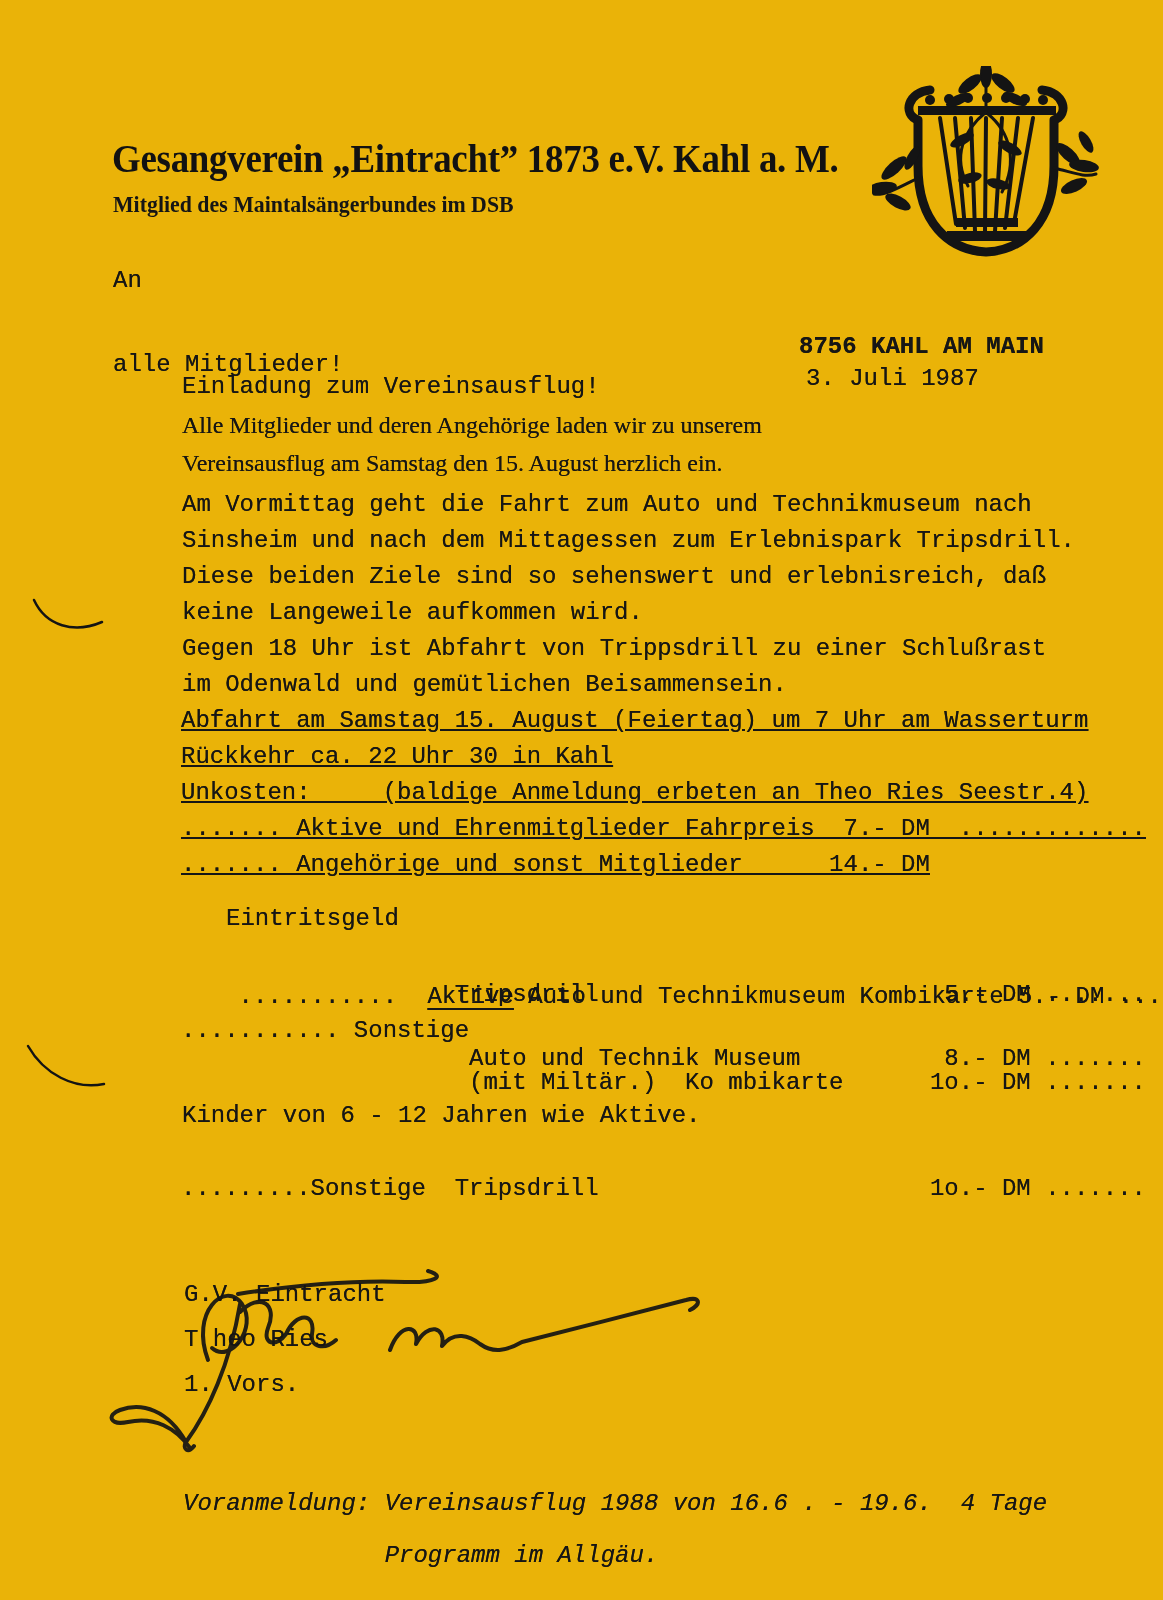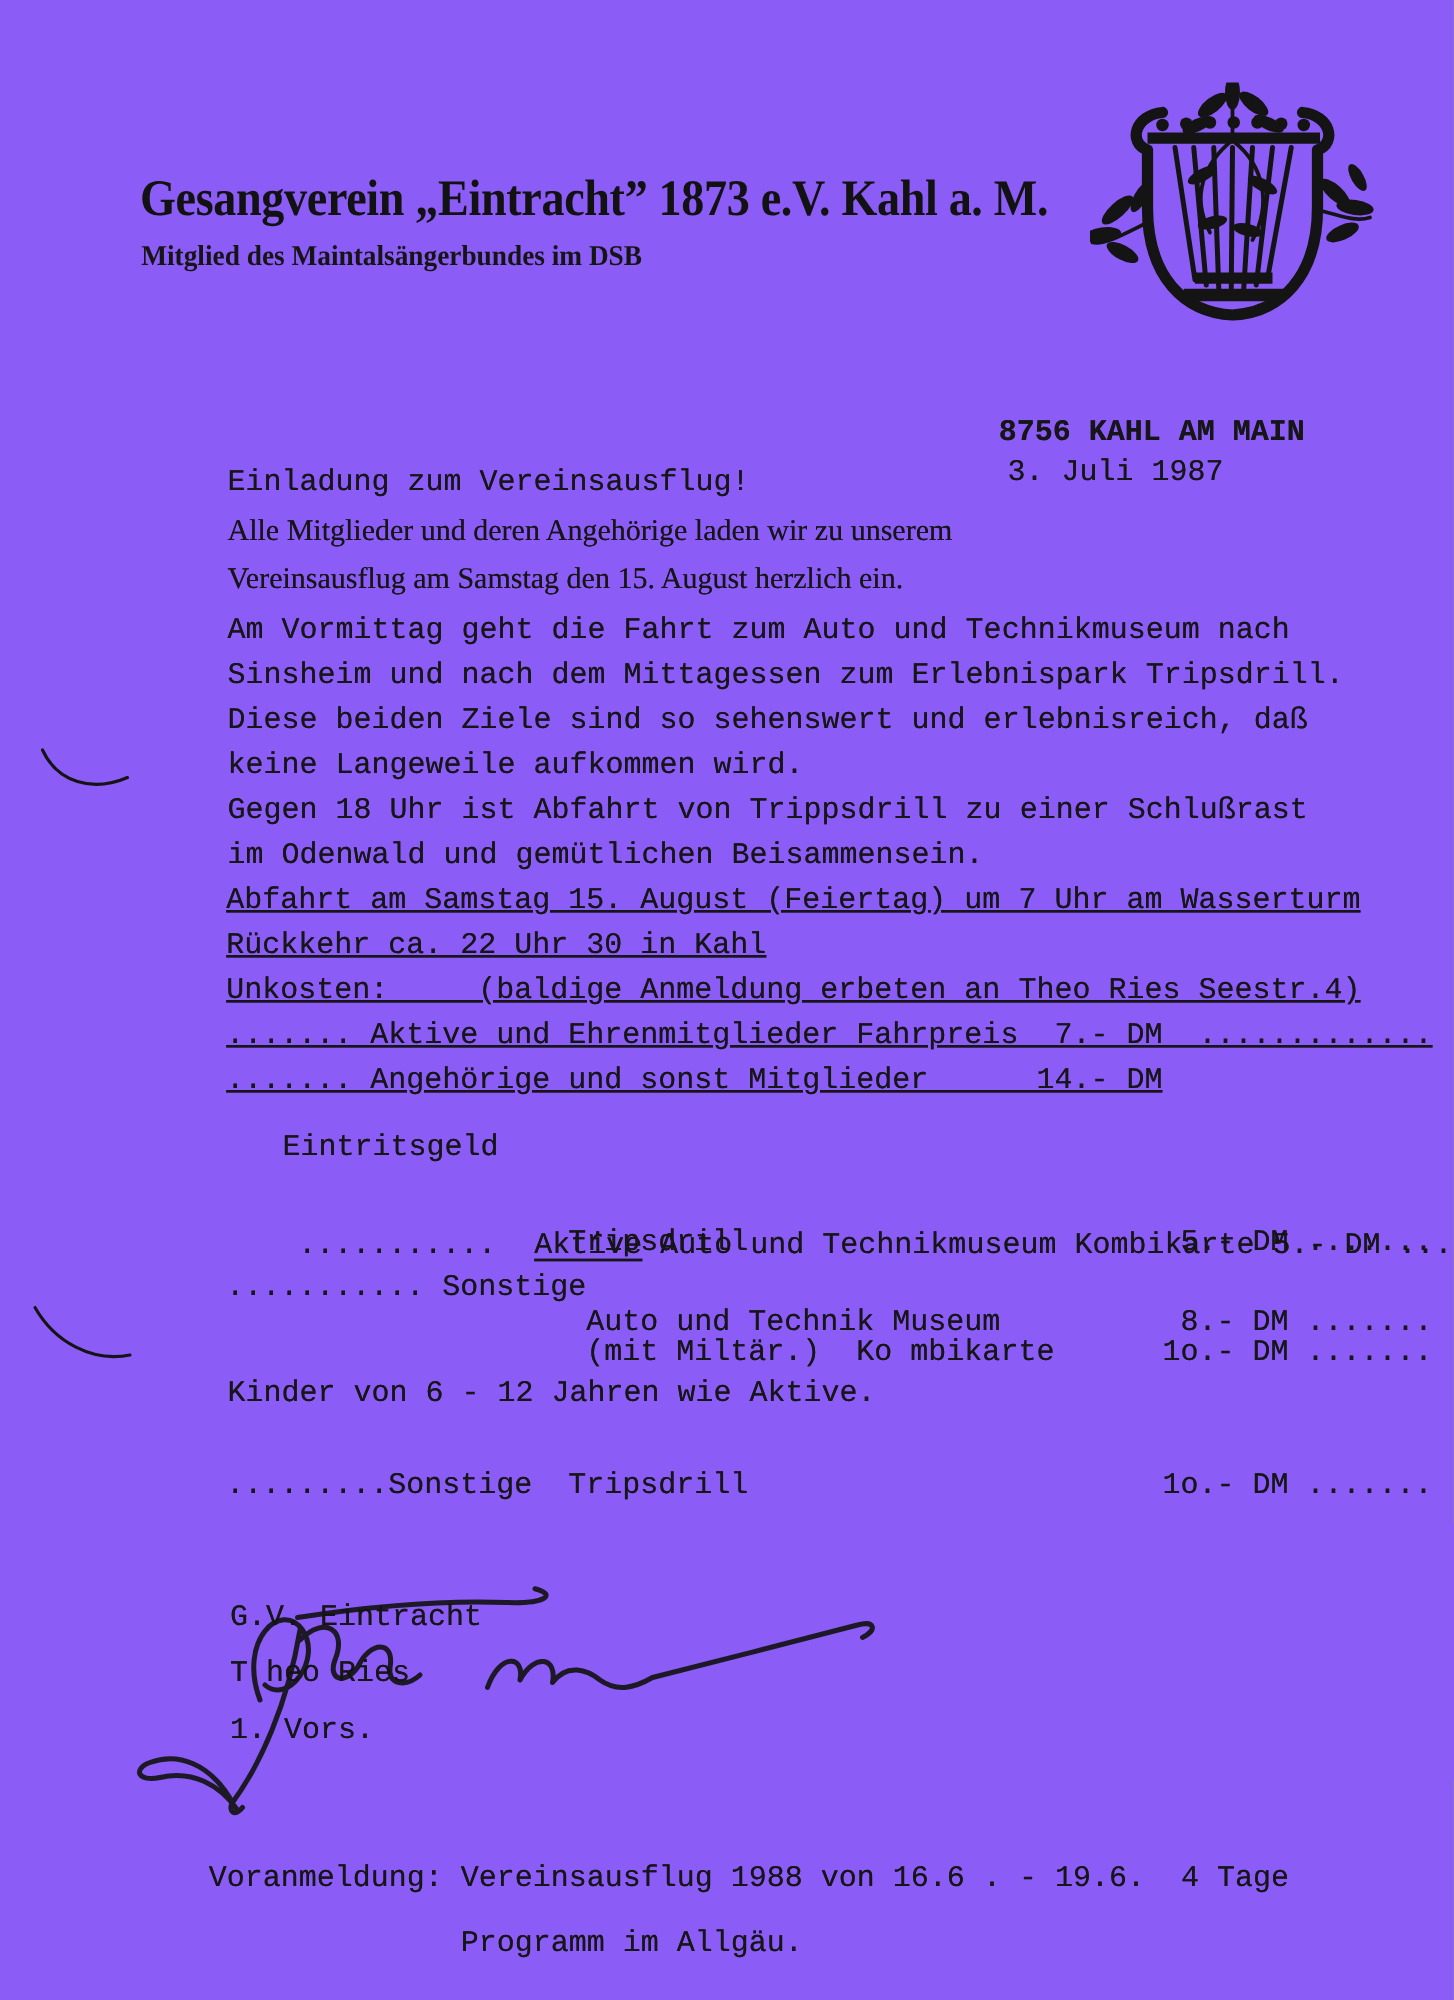--- a/index.html
+++ b/index.html
@@ -1,18 +1,18 @@
 <!DOCTYPE html>
 <html><head>
 <meta charset="utf-8">
 <style>
   html,body { margin:0; padding:0; background:#8a8a8a; }
   .page {
     position:relative; width:1163px; height:1600px; margin:0 auto;
-    background:#8b5cf6; overflow:hidden;
+    background:#eab308; overflow:hidden;
     font-family:"Liberation Mono","DejaVu Sans Mono",monospace;
     color:#161616;
   }
   .typed {
     position:absolute; font-size:24px; line-height:38px;
     white-space:pre; letter-spacing:0;
     text-shadow:0 0 0.5px rgba(10,10,10,0.75);
   }
   .lh36 { line-height:36px; }
   .lh42 { line-height:42px; }
@@ -87,20 +87,23 @@
       <ellipse cx="212" cy="100" rx="15" ry="6" transform="rotate(8 212 100)"></ellipse>
       <ellipse cx="202" cy="120" rx="14" ry="6" transform="rotate(-24 202 120)"></ellipse>
       <ellipse cx="214" cy="76" rx="12" ry="5" transform="rotate(60 214 76)"></ellipse>
       <ellipse cx="90" cy="74" rx="13" ry="5" transform="rotate(-28 90 74)"></ellipse>
       <ellipse cx="138" cy="82" rx="13" ry="5" transform="rotate(28 138 82)"></ellipse>
       <ellipse cx="98" cy="112" rx="12" ry="5" transform="rotate(-14 98 112)"></ellipse>
       <ellipse cx="126" cy="118" rx="12" ry="5" transform="rotate(14 126 118)"></ellipse>
     </g>
   </svg>
 
+  <div class="typed lh42" style="left:113px; top:260px;">An
+
+alle Mitglieder!</div>
 
   <div class="typed bold" style="left:799px; top:328px;">8756 KAHL AM MAIN</div>
   <div class="typed" style="left:806px; top:360px;">3. Juli 1987</div>
 
   <div class="typed" style="left:182px; top:368px;">Einladung zum Vereinsausflug!</div>
 
   <div class="typed" style="left:182px; top:406px;font-family:Liberation Serif, serif;">Alle Mitglieder und deren Angehörige laden wir zu unserem
 Vereinsausflug am Samstag den 15. August herzlich ein.</div>
   <div class="typed lh36" style="left:182px; top:487px;">Am Vormittag geht die Fahrt zum Auto und Technikmuseum nach
 Sinsheim und nach dem Mittagessen zum Erlebnispark Tripsdrill.
@@ -139,16 +142,16 @@
     </g>
   </svg>
 
   <svg style="left:28px; top:592px;" width="84" height="50" viewBox="0 0 84 50">
     <path class="ink" stroke-width="2.5" d="M6,8 C 18,34 46,42 74,30"></path>
   </svg>
   <svg style="left:20px; top:1040px;" width="92" height="58" viewBox="0 0 92 58">
     <path class="ink" stroke-width="2.5" d="M8,6 C 24,34 54,50 84,44"></path>
   </svg>
 
-  <div class="typed lh52" style="left:167px; top:1478px;">Voranmeldung: Vereinsausflug 1988 von 16.6 . - 19.6.  4 Tage
+  <div class="typed lh52" style="left:183px; top:1478px;font-style:italic;">Voranmeldung: Vereinsausflug 1988 von 16.6 . - 19.6.  4 Tage
               Programm im Allgäu.</div>
 
 </div>
 
 </body></html>

